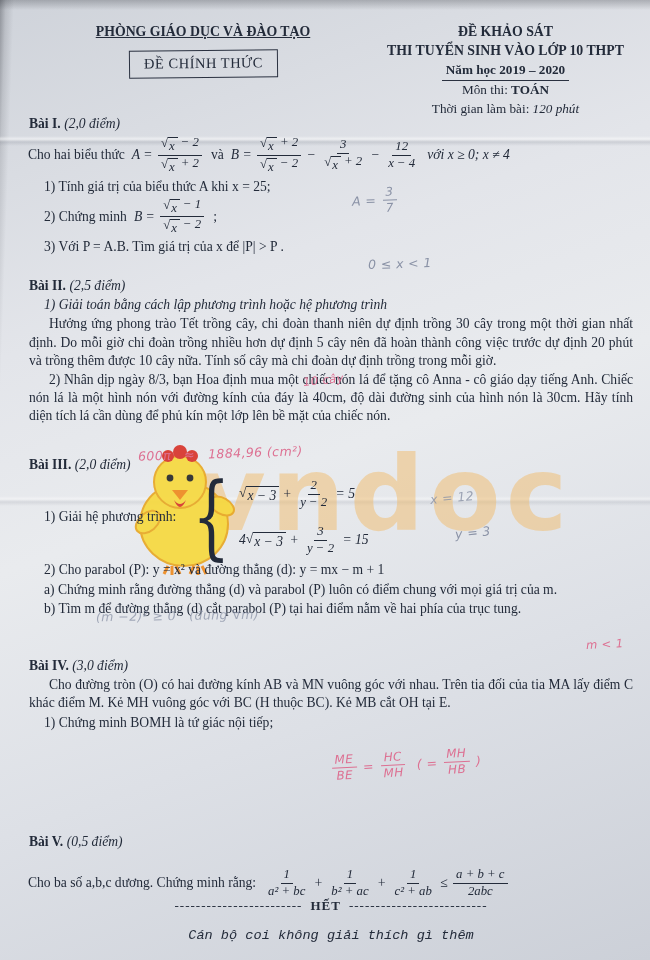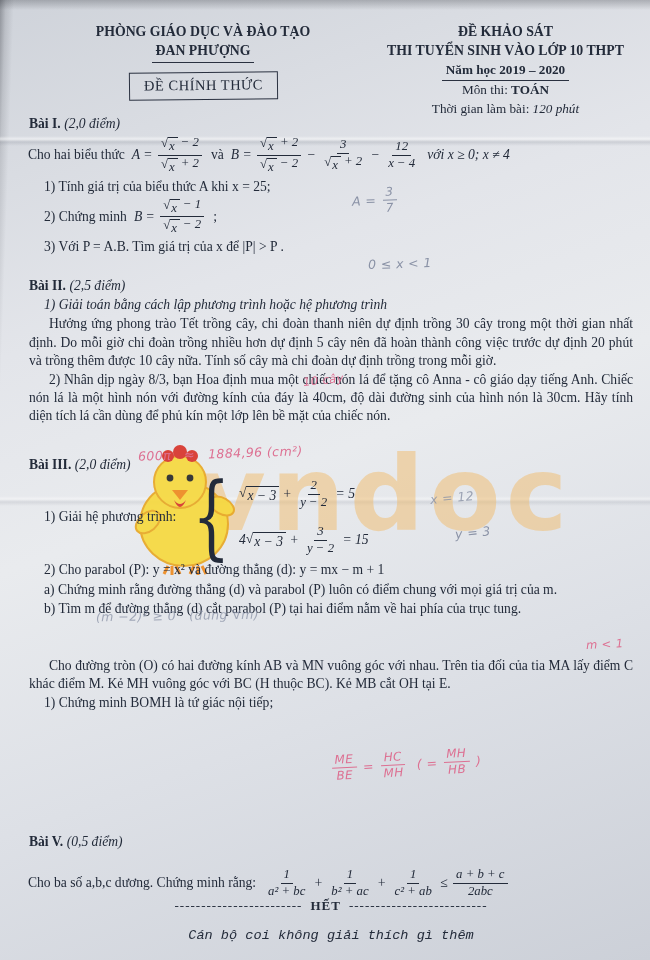--- a/index.html
+++ b/index.html
@@ -28,21 +28,21 @@
   .content{position:absolute;inset:0;z-index:2;font-size:13.6px;line-height:1.34;}
   .sec{position:absolute;left:28px;right:16px;}
   p{margin:1px;}
   .just{text-align:justify;}
   .ind{text-indent:20px;}
   .item{margin-left:16px;}
   b,.b{font-weight:700;}
   i,.i{font-style:italic;}
 
   
-  .hdr-left{position:absolute;left:30px;top:0;width:290px;text-align:center;}
+  .hdr-left{position:absolute;left:30px;top:0;width:290px;text-align:center;text-decoration:underline;}
   .hdr-right{position:absolute;left:325px;top:0;width:305px;text-align:center;}
   .hdr-line{font-weight:700;font-size:13.8px;line-height:1.4;}
   .u{display:inline-block;border-bottom:1.2px solid #2a3140;padding:0 4px 1px;}
   .stamp{
     display:inline-block;margin-top:9px;border:1.4px solid #2a3140;
     padding:3px 14px 4px;font-size:14.5px;letter-spacing:.5px;transform:rotate(-.6deg);
   }
   .hdr-sm{font-size:13.2px;line-height:1.42;}
 
   
@@ -97,21 +97,20 @@
       <path d="M50 122 l-4 8 M54 122 l0 9 M58 122 l4 8" stroke="#ef8b1f" stroke-width="3" fill="none"></path>
       <path d="M76 122 l-4 8 M80 122 l0 9 M84 122 l4 8" stroke="#ef8b1f" stroke-width="3" fill="none"></path>
     </svg>
   </div>
 
   <div class="content">
 
     <div class="sec" style="top:22px;height:92px;">
       <div class="hdr-left">
         <div class="hdr-line">PHÒNG GIÁO DỤC VÀ ĐÀO TẠO</div>
-        <div class="hdr-line"><span class="u">ĐAN PHƯỢNG</span></div>
         <div class="stamp">ĐỀ CHÍNH THỨC</div>
       </div>
       <div class="hdr-right">
         <div class="hdr-line">ĐỀ KHẢO SÁT</div>
         <div class="hdr-line">THI TUYỂN SINH VÀO LỚP 10 THPT</div>
         <div class="hdr-sm b"><span class="u">Năm học 2019 – 2020</span></div>
         <div class="hdr-sm"><span>Môn thi: </span><b>TOÁN</b></div>
         <div class="hdr-sm"><span>Thời gian làm bài: </span><i>120 phút</i></div>
       </div>
     </div>
@@ -257,20 +256,21 @@
               <span class="mt"> = 15</span>
             </span>
         </span>
       </div>
       <p class="item" style="margin-top:5px;">2) Cho parabol (P): y = x² và đường thẳng (d): y = mx − m + 1</p>
       <p class="just" style="margin-left:16px;text-indent:0;">a) Chứng minh rằng đường thẳng (d) và parabol (P) luôn có điểm chung với mọi giá trị của m.</p>
       <p class="item">b) Tìm m để đường thẳng (d) cắt parabol (P) tại hai điểm nằm về hai phía của trục tung.</p>
     </div>
 
     <div class="sec" style="top:656px;">
+      <p><b>Bài IV.</b> <i>(3,0 điểm)</i></p>
       <p class="just ind">Cho đường tròn (O) có hai đường kính AB và MN vuông góc với nhau. Trên tia đối của tia MA lấy điểm C khác điểm M. Kẻ MH vuông góc với BC (H thuộc BC).  Kẻ MB cắt OH tại E.</p>
       <p class="item">1) Chứng minh BOMH là tứ giác nội tiếp;</p>
     </div>
 
     <div class="sec" style="top:832px;">
       <p><b>Bài V.</b> <i>(0,5 điểm)</i></p>
       <div class="mrow" style="margin-top:17px;">
         <span>Cho  ba số a,b,c dương. Chứng minh rằng:</span>
         <span class="math">
             <span class="frac">

